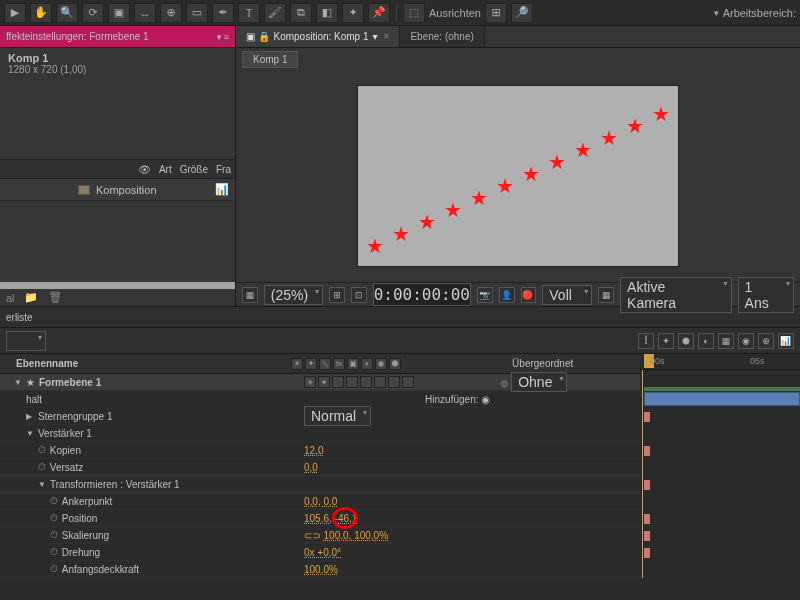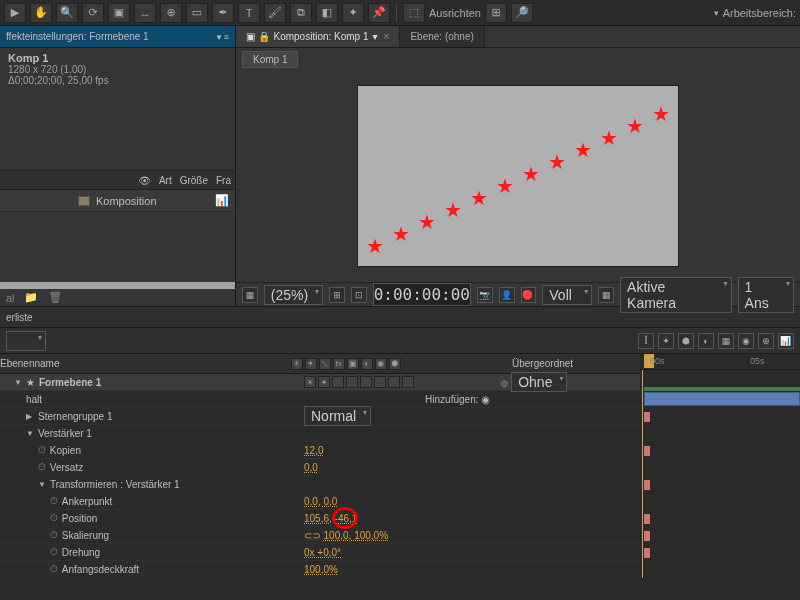--- a/index.html
+++ b/index.html
@@ -5,21 +5,21 @@
 * { margin: 0; padding: 0; box-sizing: border-box; font-family: "Segoe UI", Arial, sans-serif; }
 body { background: #2b2b2b; color: #bfbfbf; font-size: 11px; width: 800px; height: 600px; overflow: hidden; position: relative; }
 .toolbar { height: 26px; background: #2b2b2b; border-bottom: 1px solid #1a1a1a; display: flex; align-items: center; padding: 0 4px; gap: 4px; }
 .tbtn { width: 22px; height: 20px; background: #3a3a3a; border: 1px solid #222; display: flex; align-items: center; justify-content: center; color: #aaa; font-size: 11px; }
 .toolbar .sep { width: 1px; height: 18px; background: #444; margin: 0 2px; }
 .align-label { color: #aaa; }
 .workspace { margin-left: auto; display: flex; align-items: center; gap: 4px; color: #aaa; }
 
 .upper { display: flex; height: 280px; }
 .left-panel { width: 236px; background: #353535; border-right: 1px solid #1a1a1a; display: flex; flex-direction: column; }
-.panel-tab { height: 22px; background: #0c4a6e; border-bottom: 1px solid #1a1a1a; display: flex; align-items: center; padding: 0 6px; font-size: 10px; justify-content: center; }
+.panel-tab { height: 22px; background: #be185d; border-bottom: 1px solid #1a1a1a; display: flex; align-items: center; padding: 0 6px; font-size: 10px; justify-content: center; }
 .panel-tab .dd { margin-left: auto; font-size: 9px; }
 .panel-body { padding: 4px 8px; }
 .comp-name { font-weight: bold; font-size: 11px; }
 .comp-meta { font-size: 10px; color: #a0a0a0; }
 .proj-header { height: 20px; background: #303030; border-top: 1px solid #222; border-bottom: 1px solid #222; display: flex; align-items: center; padding: 0 4px; gap: 8px; font-size: 10px; margin-top: 80px;}
 .proj-header span:first-child { flex: 1; }
 .proj-row { height: 22px; background: #3a3a3a; display: flex; align-items: center; padding-left: 78px; border-bottom: 1px solid #2a2a2a; }
 .comp-icon { width: 12px; height: 10px; background: #8a7d6a; border: 1px solid #5a5040; margin-right: 6px; }
 .proj-footer { margin-top: auto; height: 24px; border-top: 7px solid #a3a3a3; display: flex; align-items: center; gap: 10px; padding: 0 6px; color: #888;}
 
@@ -45,21 +45,21 @@
 .tl-toolbar .dropdown { min-width: 40px; }
 .tl-icons { margin-left: auto; display: flex; gap: 4px; }
 .tl-ruler-area { display: flex; }
 .tl-left { width: 640px; }
 .tl-right { flex: 1; background: #2a2a2a; position: relative; }
 .ruler { height: 16px; background: #2a2a2a; border-bottom: 1px solid #1a1a1a; position: relative; font-size: 9px; }
 .ruler .playhead { position: absolute; left: 4px; top: 0; width: 10px; height: 14px; background: #d4a040; }
 .ruler .tick { position: absolute; top: 2px; color: #888; }
 
 .tl-header { display: flex; height: 20px; background: #303030; border-bottom: 1px solid #1a1a1a; align-items: center; font-size: 10px; }
-.col-name { width: 300px; padding-left: 0; }
+.col-name { width: 300px; padding-left: 16px; font-weight: bold; }
 .col-switch { width: 200px; display: flex; gap: 2px; padding-left: 4px; }
 .col-parent { width: 140px; padding-left: 6px; margin-left: 28px; }
 
 .tl-row { display: flex; height: 17px; border-bottom: 1px solid #303030; align-items: center; font-size: 10px; }
 .tl-row.layer { background: #3c3c3c; }
 .tl-row .label { width: 300px; padding-left: 14px; display: flex; align-items: center; gap: 4px; }
 .tl-row .value { width: 200px; padding-left: 4px; color: #e2a13b; }
 .tl-row .value .link { text-decoration: underline dotted; }
 .tl-row .parent { width: 140px; }
 .twirl { color: #aaa; font-size: 8px; width: 8px; display: inline-block; }
@@ -109,21 +109,20 @@
 <div class="upper">
 
   <div class="left-panel">
     <div class="panel-tab">
       <span>ffekteinstellungen: Formebene 1</span>
       <span class="dd">▾ ≡</span>
     </div>
     <div class="panel-body">
       <div class="comp-name">Komp 1</div>
       <div class="comp-meta">1280 x 720 (1,00)</div>
-      <div class="comp-meta">Δ0;00;20;00, 25,00 fps</div>
     </div>
     <div class="proj-header">
       <span></span>
       <span>👁</span>
       <span>Art</span>
       <span>Größe</span>
       <span>Fra</span>
     </div>
     <div class="proj-row">
       <div class="comp-icon"></div>

